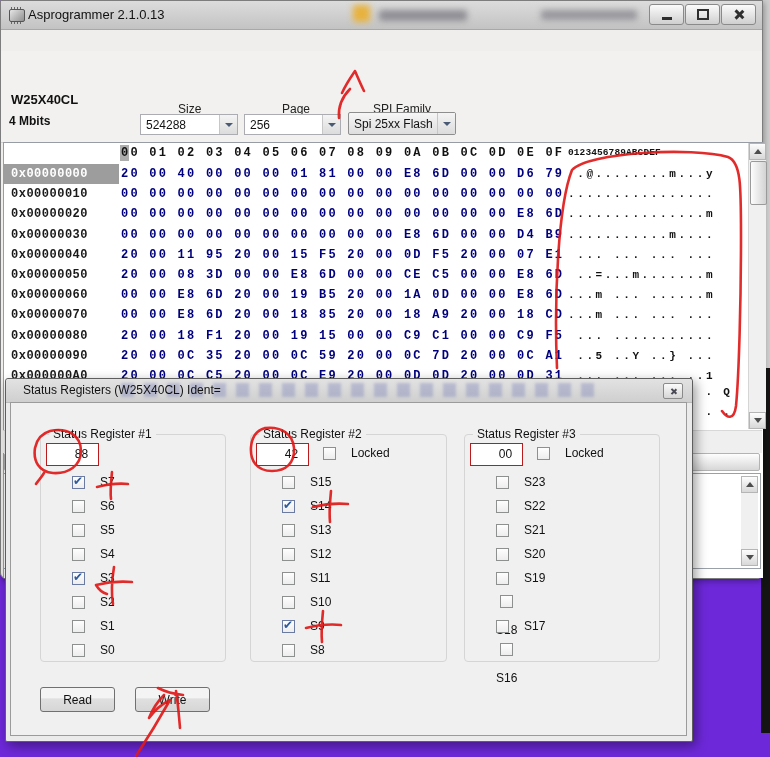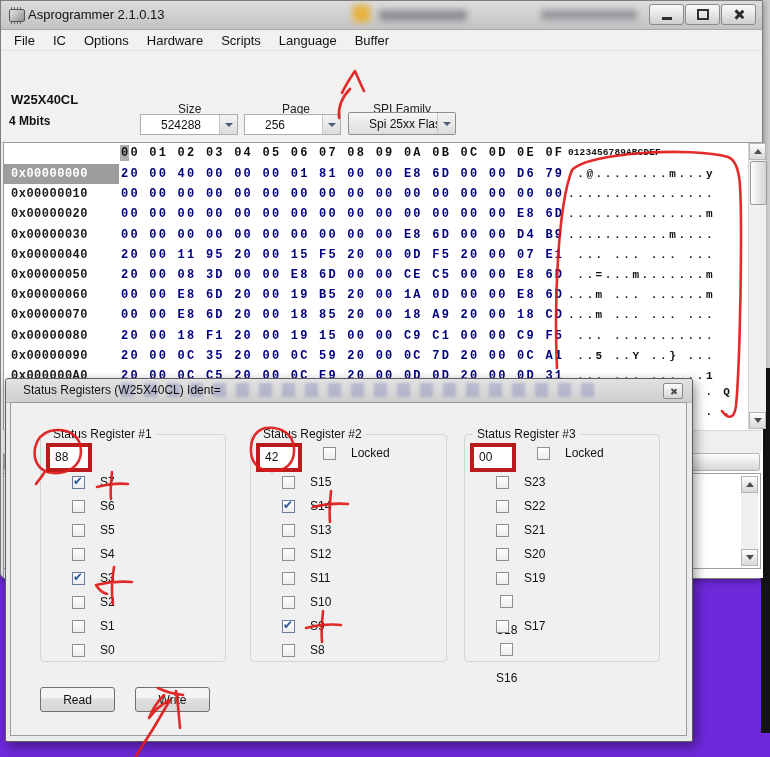--- a/index.html
+++ b/index.html
@@ -88,21 +88,21 @@
   .rdot.sel::after{content:"";position:absolute;left:3px;top:3px;width:6px;height:6px;border-radius:50%;background:#2458a8;}
   .rlabel{font-size:13px;color:#111;}
 
   
   #chipinfo{left:0;top:89px;width:100%;height:52px;background:#f2f1ef;border-bottom:1px solid #d2d1cf;}
   #chip-name{left:10px;top:2px;font-size:13px;font-weight:bold;color:#111;}
   #chip-cap{left:8px;top:24px;font-size:12px;font-weight:bold;color:#111;}
   .fieldlabel{font-size:12px;color:#222;}
   #lbl-size{left:177px;top:12px;} #lbl-page{left:281px;top:12px;} #lbl-family{left:372px;top:12px;}
   .combo{height:21px;background:#fff;border:1px solid #abadb3;display:flex;align-items:center;box-sizing:border-box;}
-  .combo .cval{flex:1;font-size:12px;padding-left:20px;color:#111;white-space:nowrap;overflow:hidden;}
+  .combo .cval{flex:1;font-size:12px;padding-left:5px;color:#111;white-space:nowrap;overflow:hidden;}
   .combo .cbtn{width:17px;height:100%;display:flex;align-items:center;justify-content:center;background:linear-gradient(#f4f4f4,#dcdcdc);border-left:1px solid #c7c7c7;}
   .combo .cbtn .caret{position:static;border-top-color:#4a5a75;}
   #combo-size{left:139px;top:24px;width:98px;}
   #combo-page{left:243px;top:24px;width:97px;}
   #combo-family{left:347px;top:22px;width:108px;height:23px;background:linear-gradient(#f6f6f6,#dedede);border:1px solid #8e8e8e;border-radius:2px;}
 
   
   #hexpanel{left:2px;top:141px;width:760px;height:436px;background:#fff;border-top:1px solid #979ca5;border-left:1px solid #979ca5;box-sizing:border-box;font-family:"Liberation Mono",monospace;}
   #hex-colheader{left:117px;top:3px;font-size:12px;font-weight:bold;letter-spacing:2.23px;color:#111;white-space:pre;}
   #hex-colheader-hl{left:116px;top:2px;width:9px;height:16px;background:#adadad;}
@@ -136,22 +136,22 @@
   #dialog-title{left:9px;top:4px;font-size:12px;color:#111;white-space:nowrap;margin-left:8px;}
   #dlg-close{right:9px;top:4px;width:18px;height:14px;border:1px solid #8a8a8a;border-radius:2px;
              background:linear-gradient(#fbfbfb,#d6d6d6);display:flex;align-items:center;justify-content:center;}
   .glyph-close-sm{position:relative;width:7px;height:7px;}
   .glyph-close-sm::before,.glyph-close-sm::after{content:"";position:absolute;left:3px;top:0;width:1.6px;height:7px;background:#4a4a55;}
   .glyph-close-sm::before{transform:rotate(45deg);} .glyph-close-sm::after{transform:rotate(-45deg);}
   #dclient{left:4px;top:23px;width:677px;height:334px;background:#f0f0f0;border:1px solid #9b9b9b;box-sizing:border-box;}
 
   .group{position:absolute;top:31px;height:226px;border:1px solid #d5d5d5;border-radius:4px;background:#f0f0f0;}
   .group .glabel{position:absolute;left:8px;top:-8px;background:#f0f0f0;padding:0 4px;font-size:12px;color:#111;white-space:nowrap;}
-  .gval{position:absolute;left:5px;top:8px;width:33px;height:21px;background:#fff;border:4px solid #b91c1c;
-        font-size:12px;color:#111;line-height:21px;padding-left:5px;box-sizing:content-box;}
+  .gval{position:absolute;left:5px;top:8px;width:33px;height:21px;background:#fff;border:1px solid #b91c1c;
+        font-size:12px;color:#111;line-height:21px;padding-left:18px;box-sizing:content-box;text-align:center;}
   .cb{position:absolute;display:flex;align-items:center;gap:15px;margin-left:24px;}
   .cbbox{width:13px;height:13px;background:linear-gradient(#fefefe,#ededed);border:1px solid #8e8f8f;box-sizing:border-box;position:relative;}
   .cbbox.checked{border-color:#6a7aa0;}
   .cbbox.checked::after{content:"\2714";position:absolute;left:0px;top:-3px;font-size:12px;color:#2c5aa0;}
   .cblabel{font-size:12px;color:#111;}
   .dbtn{position:absolute;top:284px;width:73px;height:23px;border:1px solid #707070;border-radius:3px;
         background:linear-gradient(#f4f4f4 45%,#e0e0e0 46%,#d6d6d6);font-size:12px;color:#111;
         display:flex;align-items:center;justify-content:center;}
   #btn-read{left:29px;} #btn-write{left:124px;}
 
@@ -178,29 +178,20 @@
           <div class="glyph-min"></div>
         </div>
       <div class="abs winbtn" id="btn-max">
           <div class="glyph-max"></div>
         </div>
       <div class="abs winbtn" id="btn-close">
           <div class="glyph-close"></div>
         </div>
     </div>
 
-    <div class="abs" id="menubar">
-        <span class="menu-item">File</span>
-        <span class="menu-item">IC</span>
-        <span class="menu-item">Options</span>
-        <span class="menu-item">Hardware</span>
-        <span class="menu-item">Scripts</span>
-        <span class="menu-item">Language</span>
-        <span class="menu-item">Buffer</span>
-      </div>
 
     <div class="abs" id="toolbar">
       <div class="abs" id="ic-open">
         <div class="tab"></div>
         <div class="back"></div>
         <div class="arr">↗</div>
       </div>
       <div class="abs" id="ic-save">
         <div class="label"></div>
         <div class="shutter"></div>

